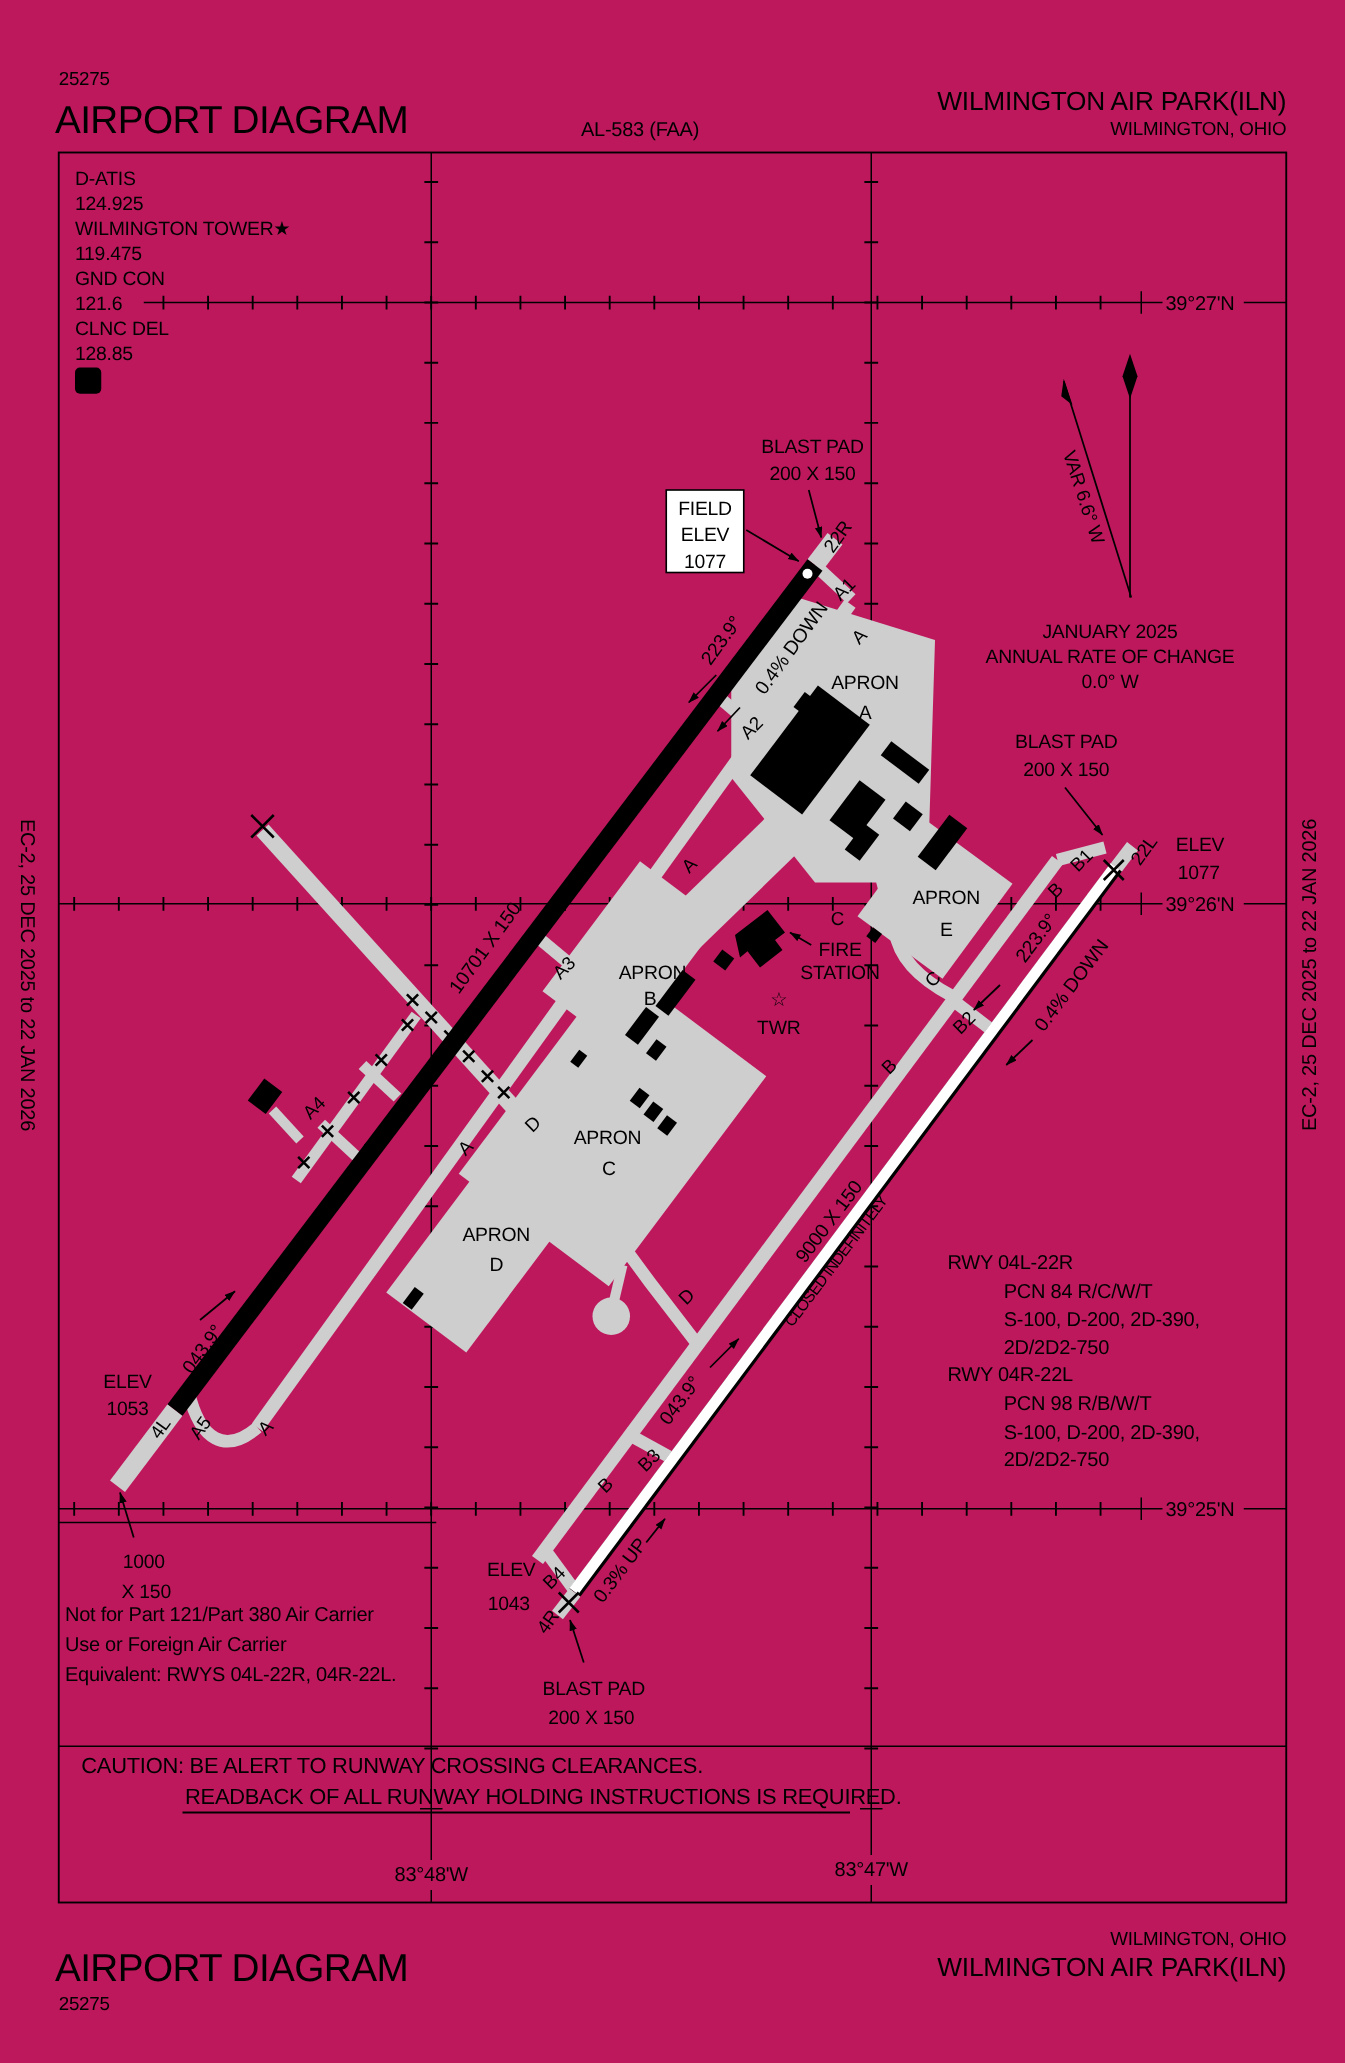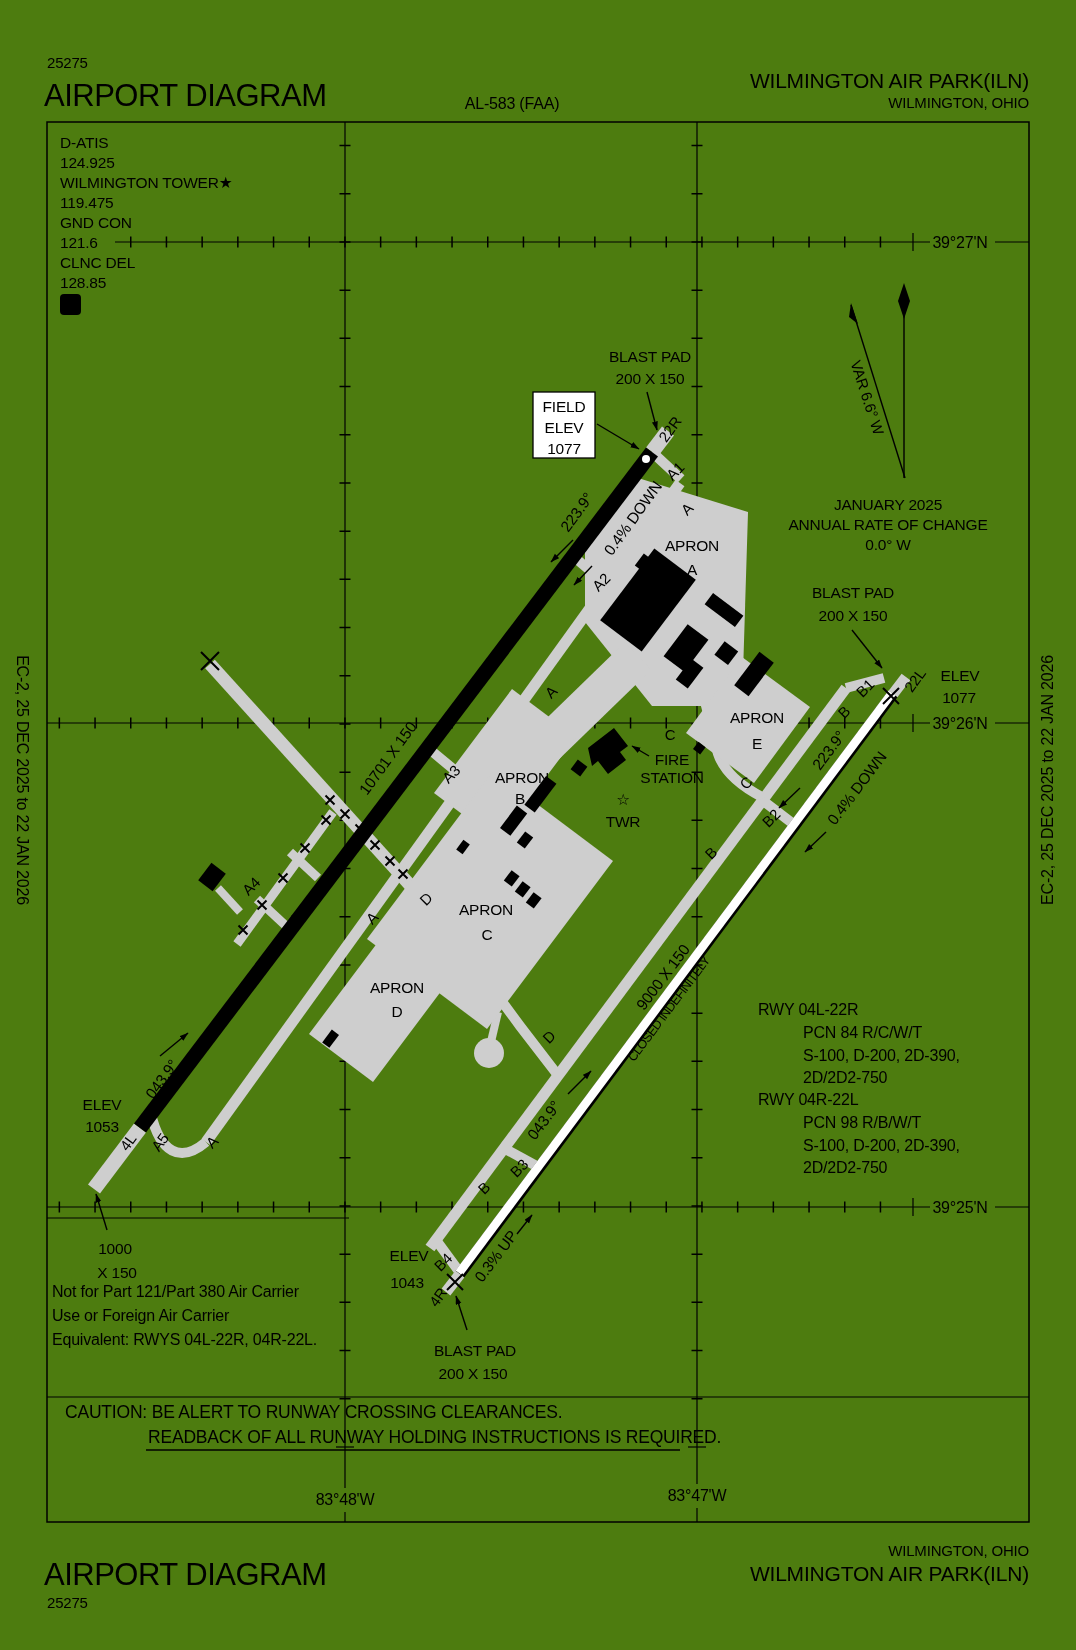--- a/index.html
+++ b/index.html
@@ -1,16 +1,16 @@
 <!DOCTYPE html>
 <html><head>
 <meta charset="utf-8">
 <style>
   html,body{margin:0;padding:0;background:#fff;}
-  .page{position:relative;width:1076px;height:1650px;background:#4d7c0f;
+  .page{position:relative;width:1076px;height:1650px;background:#be185d;
         font-family:"Liberation Sans",sans-serif;}
   svg text{fill:#000;font-family:"Liberation Sans",sans-serif;letter-spacing:-0.2px;}
   .t-big{font-size:31px;letter-spacing:-0.5px;}
   .t-med{font-size:21px;}
   .t-sm{font-size:15px;}
   .t-lbl{font-size:15.5px;}
   .t-coord{font-size:16px;}
   .t-note{font-size:16px;}
   .t-caution{font-size:17.5px;}
   .t-tiny{font-size:12.5px;letter-spacing:-0.6px;}

